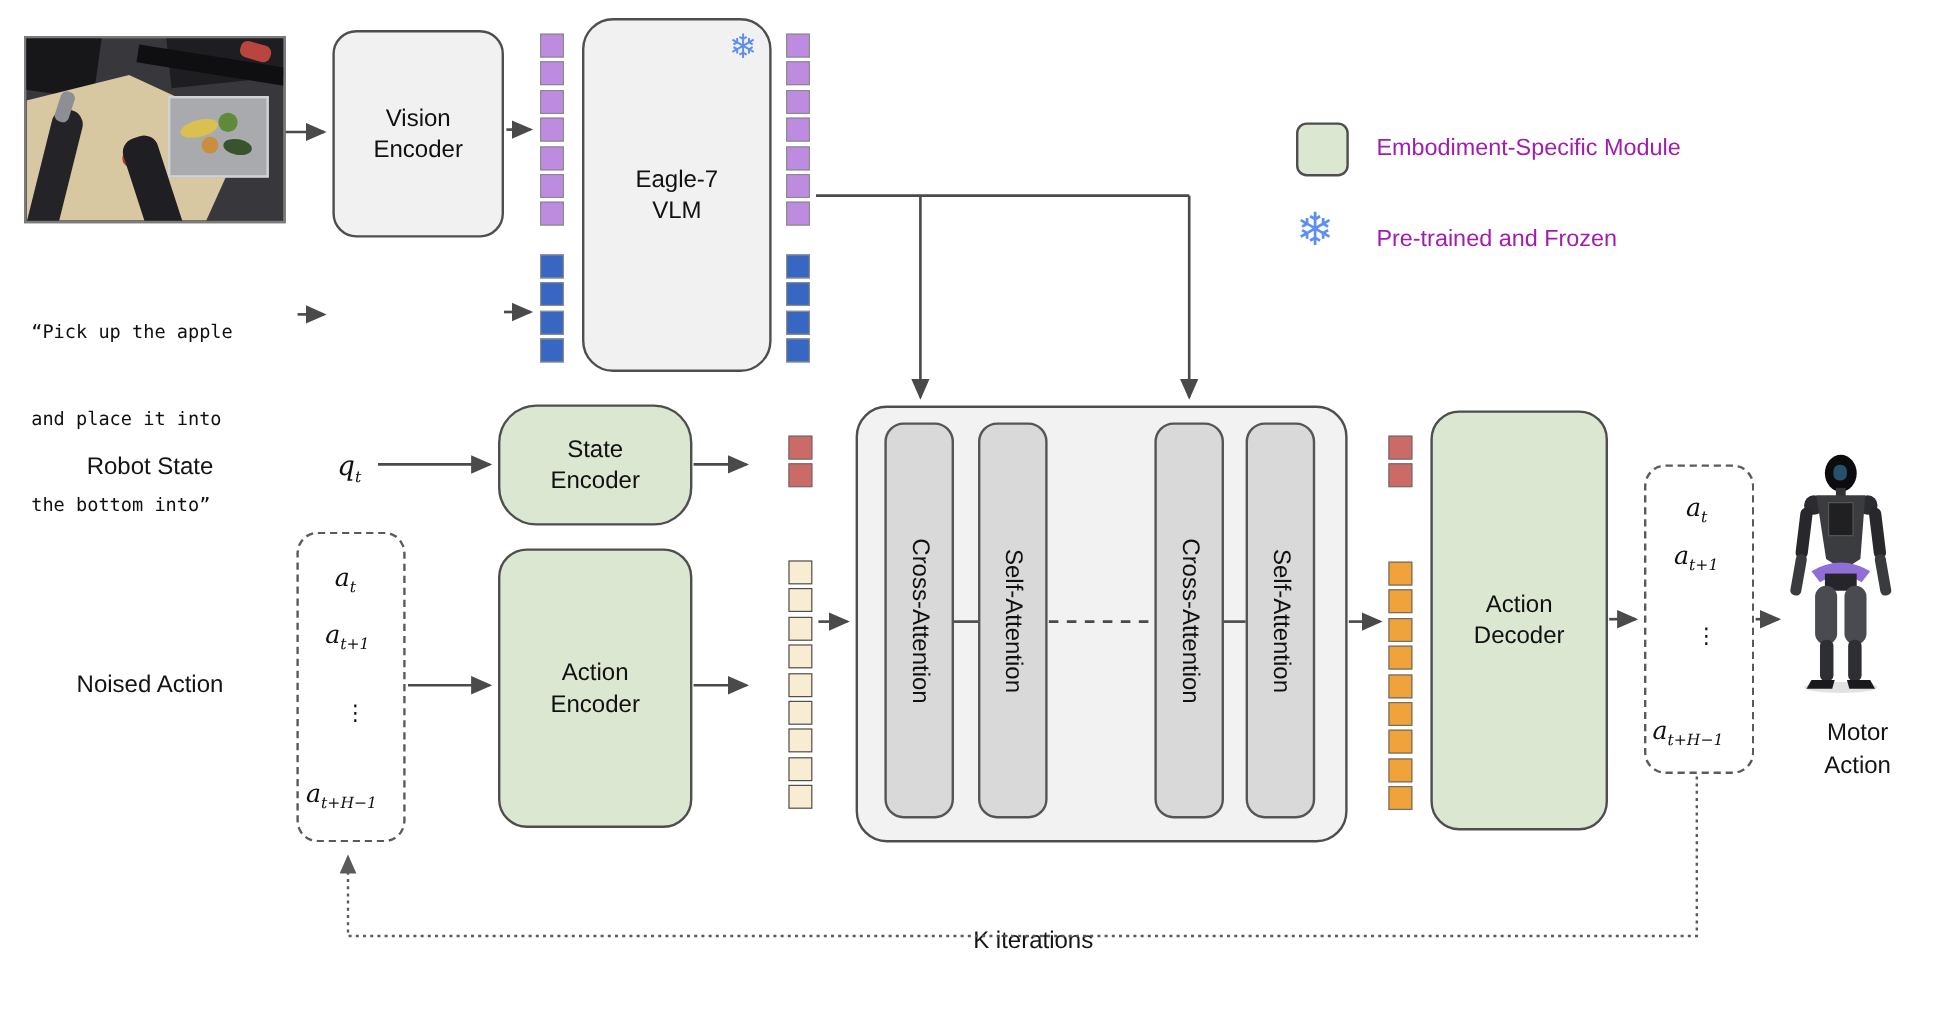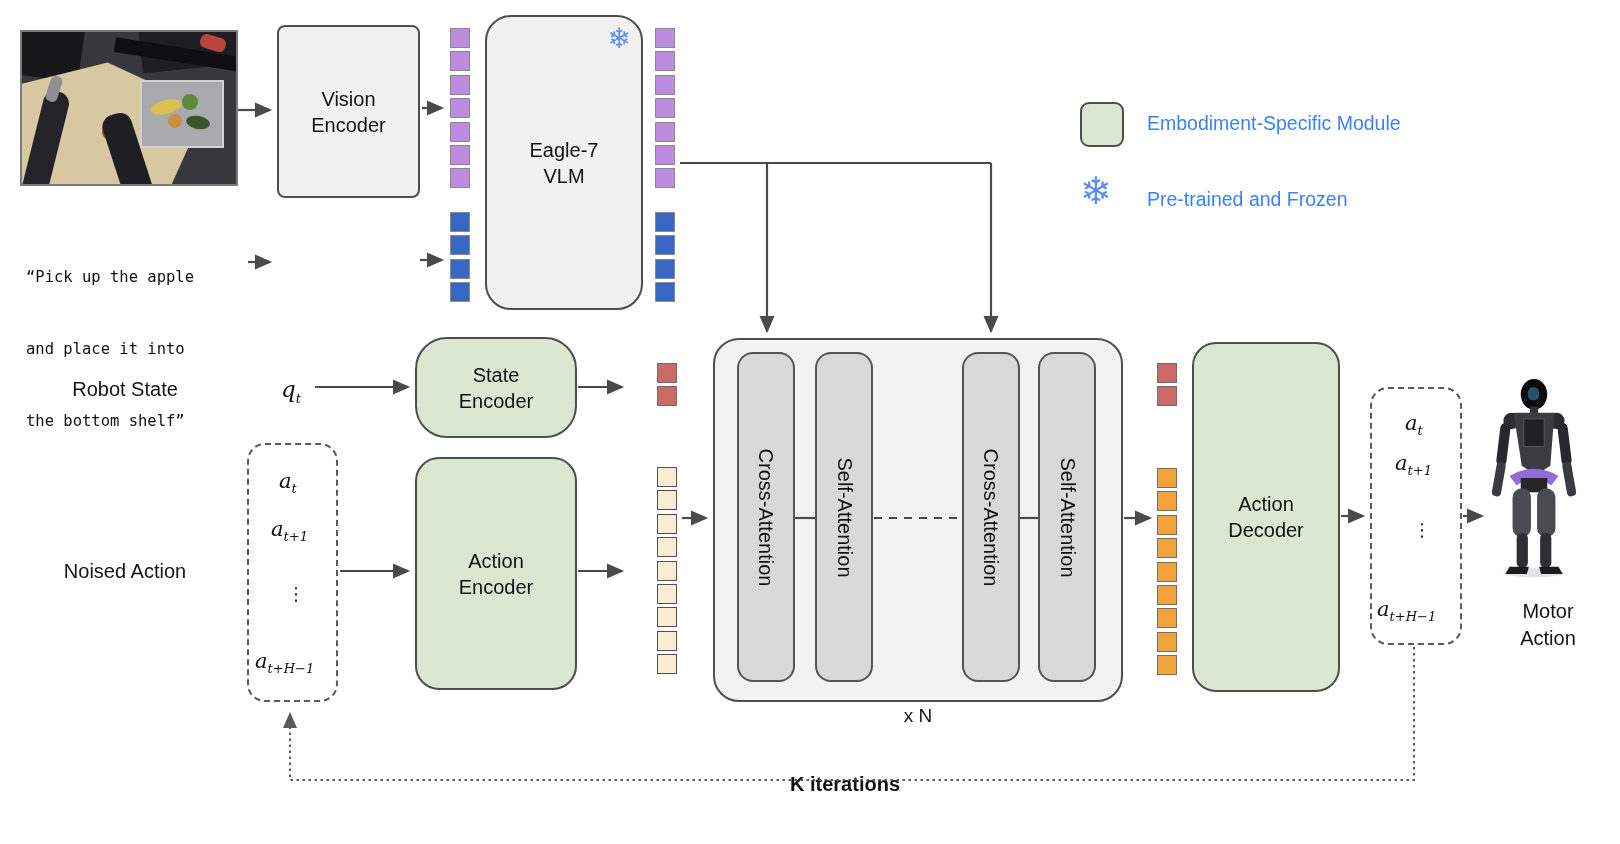--- a/index.html
+++ b/index.html
@@ -30,21 +30,21 @@
         display:flex;align-items:center;justify-content:center;}
   .pill span{transform:rotate(90deg);white-space:nowrap;font-size:20px;color:#111;}
 
   
   .quote{position:absolute;left:26px;top:217px;font-family:"DejaVu Sans Mono",monospace;
          font-size:15.5px;line-height:24px;color:#101010;white-space:pre;}
 
   
   .legend-swatch{position:absolute;left:1080px;top:102px;width:44px;height:45px;box-sizing:border-box;
                  border:2.5px solid #4e4e4e;border-radius:9px;}
-  .legend-text{position:absolute;font-size:19.5px;color:#3b82f6;}
+  .legend-text{position:absolute;font-size:19.5px;color:#a21caf;}
   .snowflake{position:absolute;font-family:"DejaVu Sans",sans-serif;line-height:1;}
 
   
   .photo{position:absolute;left:20px;top:30px;width:214px;height:152px;background:#38373c;
          border:2px solid #7b7b7b;overflow:hidden;}
   .photo *{position:absolute;}
   .ph-dark1{left:-12px;top:-12px;width:72px;height:58px;background:#17171a;transform:rotate(8deg);}
   .ph-dark2{left:118px;top:-14px;width:110px;height:50px;background:#1e1e22;transform:rotate(-6deg);}
   .ph-table{left:0;top:0;width:100%;height:100%;background:#d8c8a2;
             clip-path:polygon(0 34%,40% 20%,86% 50%,70% 100%,0 100%);}
@@ -82,24 +82,24 @@
     </div>
     <div class="ph-arm-left"></div>
     <div class="ph-arm-left-tip"></div>
     <div class="ph-apple"></div>
     <div class="ph-arm-right"></div>
   </div>
 
   <div class="quote">
     <div>“Pick up the apple</div>
     <div>and place it into</div>
-    <div>the bottom shelf”</div>
-  </div>
-
-  <div class="box gray-box" style="left:277px;top:25px;width:143px;height:173px;border-radius:8px;">
+    <div>the bottom into”</div>
+  </div>
+
+  <div class="box gray-box" style="left:277px;top:25px;width:143px;height:173px;border-radius:20px;">
     <span>Vision</span>
     <span>Encoder</span>
   </div>
 
 
   <div class="box gray-box" style="left:485px;top:15px;width:158px;height:295px;border-radius:26px;">
     <span class="snowflake" style="right: 10px; top: 8px; font-size: 28px; color: rgb(93, 142, 240);">❄</span>
     <span>Eagle-7</span>
     <span>VLM</span>
   </div>
@@ -195,21 +195,20 @@
     </div>
   <div class="pill" style="left:815px;">
       <span>Self-Attention</span>
     </div>
   <div class="pill" style="left:962px;">
       <span>Cross-Attention</span>
     </div>
   <div class="pill" style="left:1038px;">
       <span>Self-Attention</span>
     </div>
-  <div class="mlabel" style="left:713px;top:705px;width:410px;font-size:19px;">x N</div>
 
   <div class="dashed-box" style="left:1370px;top:387px;width:92px;height:258px;">
     <span class="mathi" style="position:absolute;left:33px;top:22px;"><i>a</i><sub>t</sub></span>
     <span class="mathi" style="position:absolute;left:23px;top:62px;"><i>a</i><sub>t+1</sub></span>
     <span class="vdots" style="position:absolute;left:41px;top:130px;">⋮</span>
     <span class="mathi" style="position:absolute;left:5px;top:208px;"><i>a</i><sub>t+H−1</sub></span>
   </div>
 
   <svg class="robot" style="position:absolute;left:1482px;top:376px;" width="104" height="204" viewBox="0 0 100 200">
     <ellipse cx="50" cy="193" rx="30" ry="4.5" fill="#e2e2e2"></ellipse>
@@ -236,21 +235,21 @@
   <div class="mlabel" style="left:1486px;top:598px;width:124px;line-height:27px;">
     <div>Motor</div>
     <div>Action</div>
   </div>
 
   <div class="legend-swatch" style="background: rgb(219, 231, 209);"></div>
   <div class="legend-text" style="left:1147px;top:112px;">Embodiment-Specific Module</div>
   <span class="snowflake" style="left: 1080px; top: 172px; font-size: 38px; color: rgb(93, 142, 240);">❄</span>
   <div class="legend-text" style="left:1147px;top:188px;">Pre-trained and Frozen</div>
 
-  <div class="mlabel" style="left:745px;top:773px;width:200px;font-weight:bold;">K iterations</div>
+  <div class="mlabel" style="left:761px;top:773px;width:200px;">K iterations</div>
 
   <svg class="arrows">
     <defs>
       <marker id="ah" markerWidth="9" markerHeight="8" refX="7" refY="3.5" orient="auto">
         <path d="M0,0 L8,3.5 L0,7 Z" fill="#4a4a4a"></path>
       </marker>
       <marker id="ahd" markerWidth="9" markerHeight="8" refX="7" refY="3.5" orient="auto">
         <path d="M0,0 L8,3.5 L0,7 Z" fill="#5a5a5a"></path>
       </marker>
     </defs>

